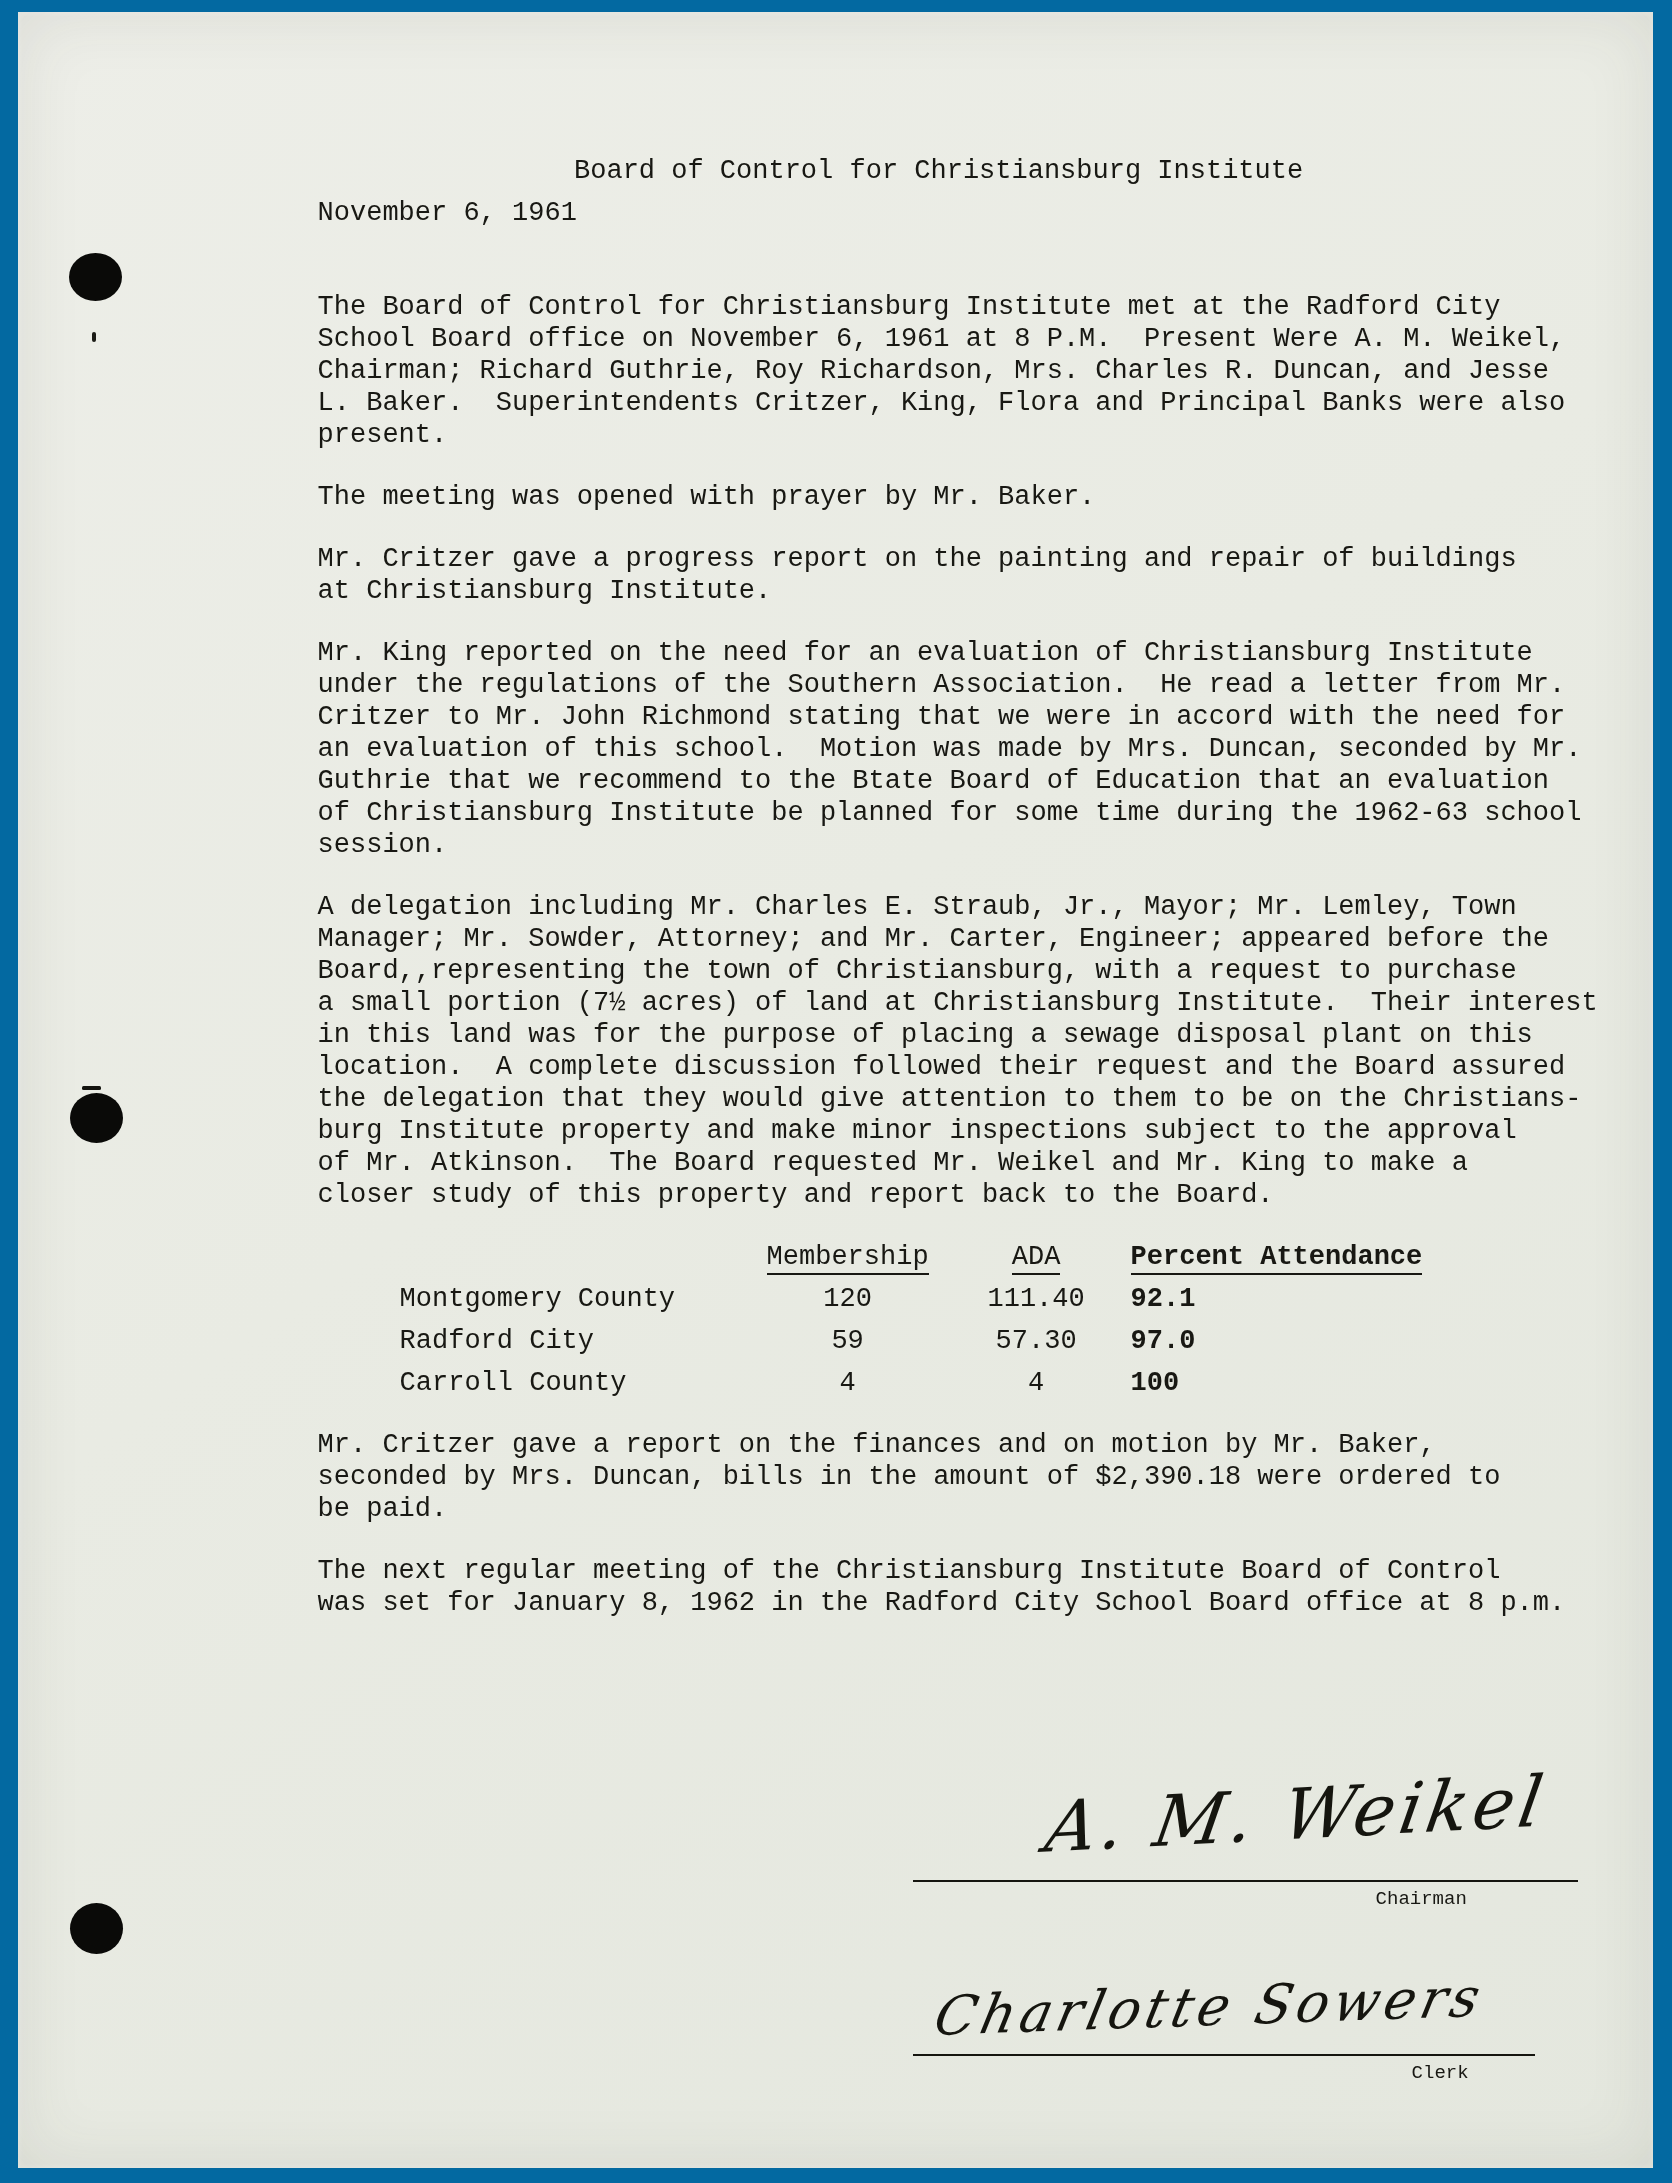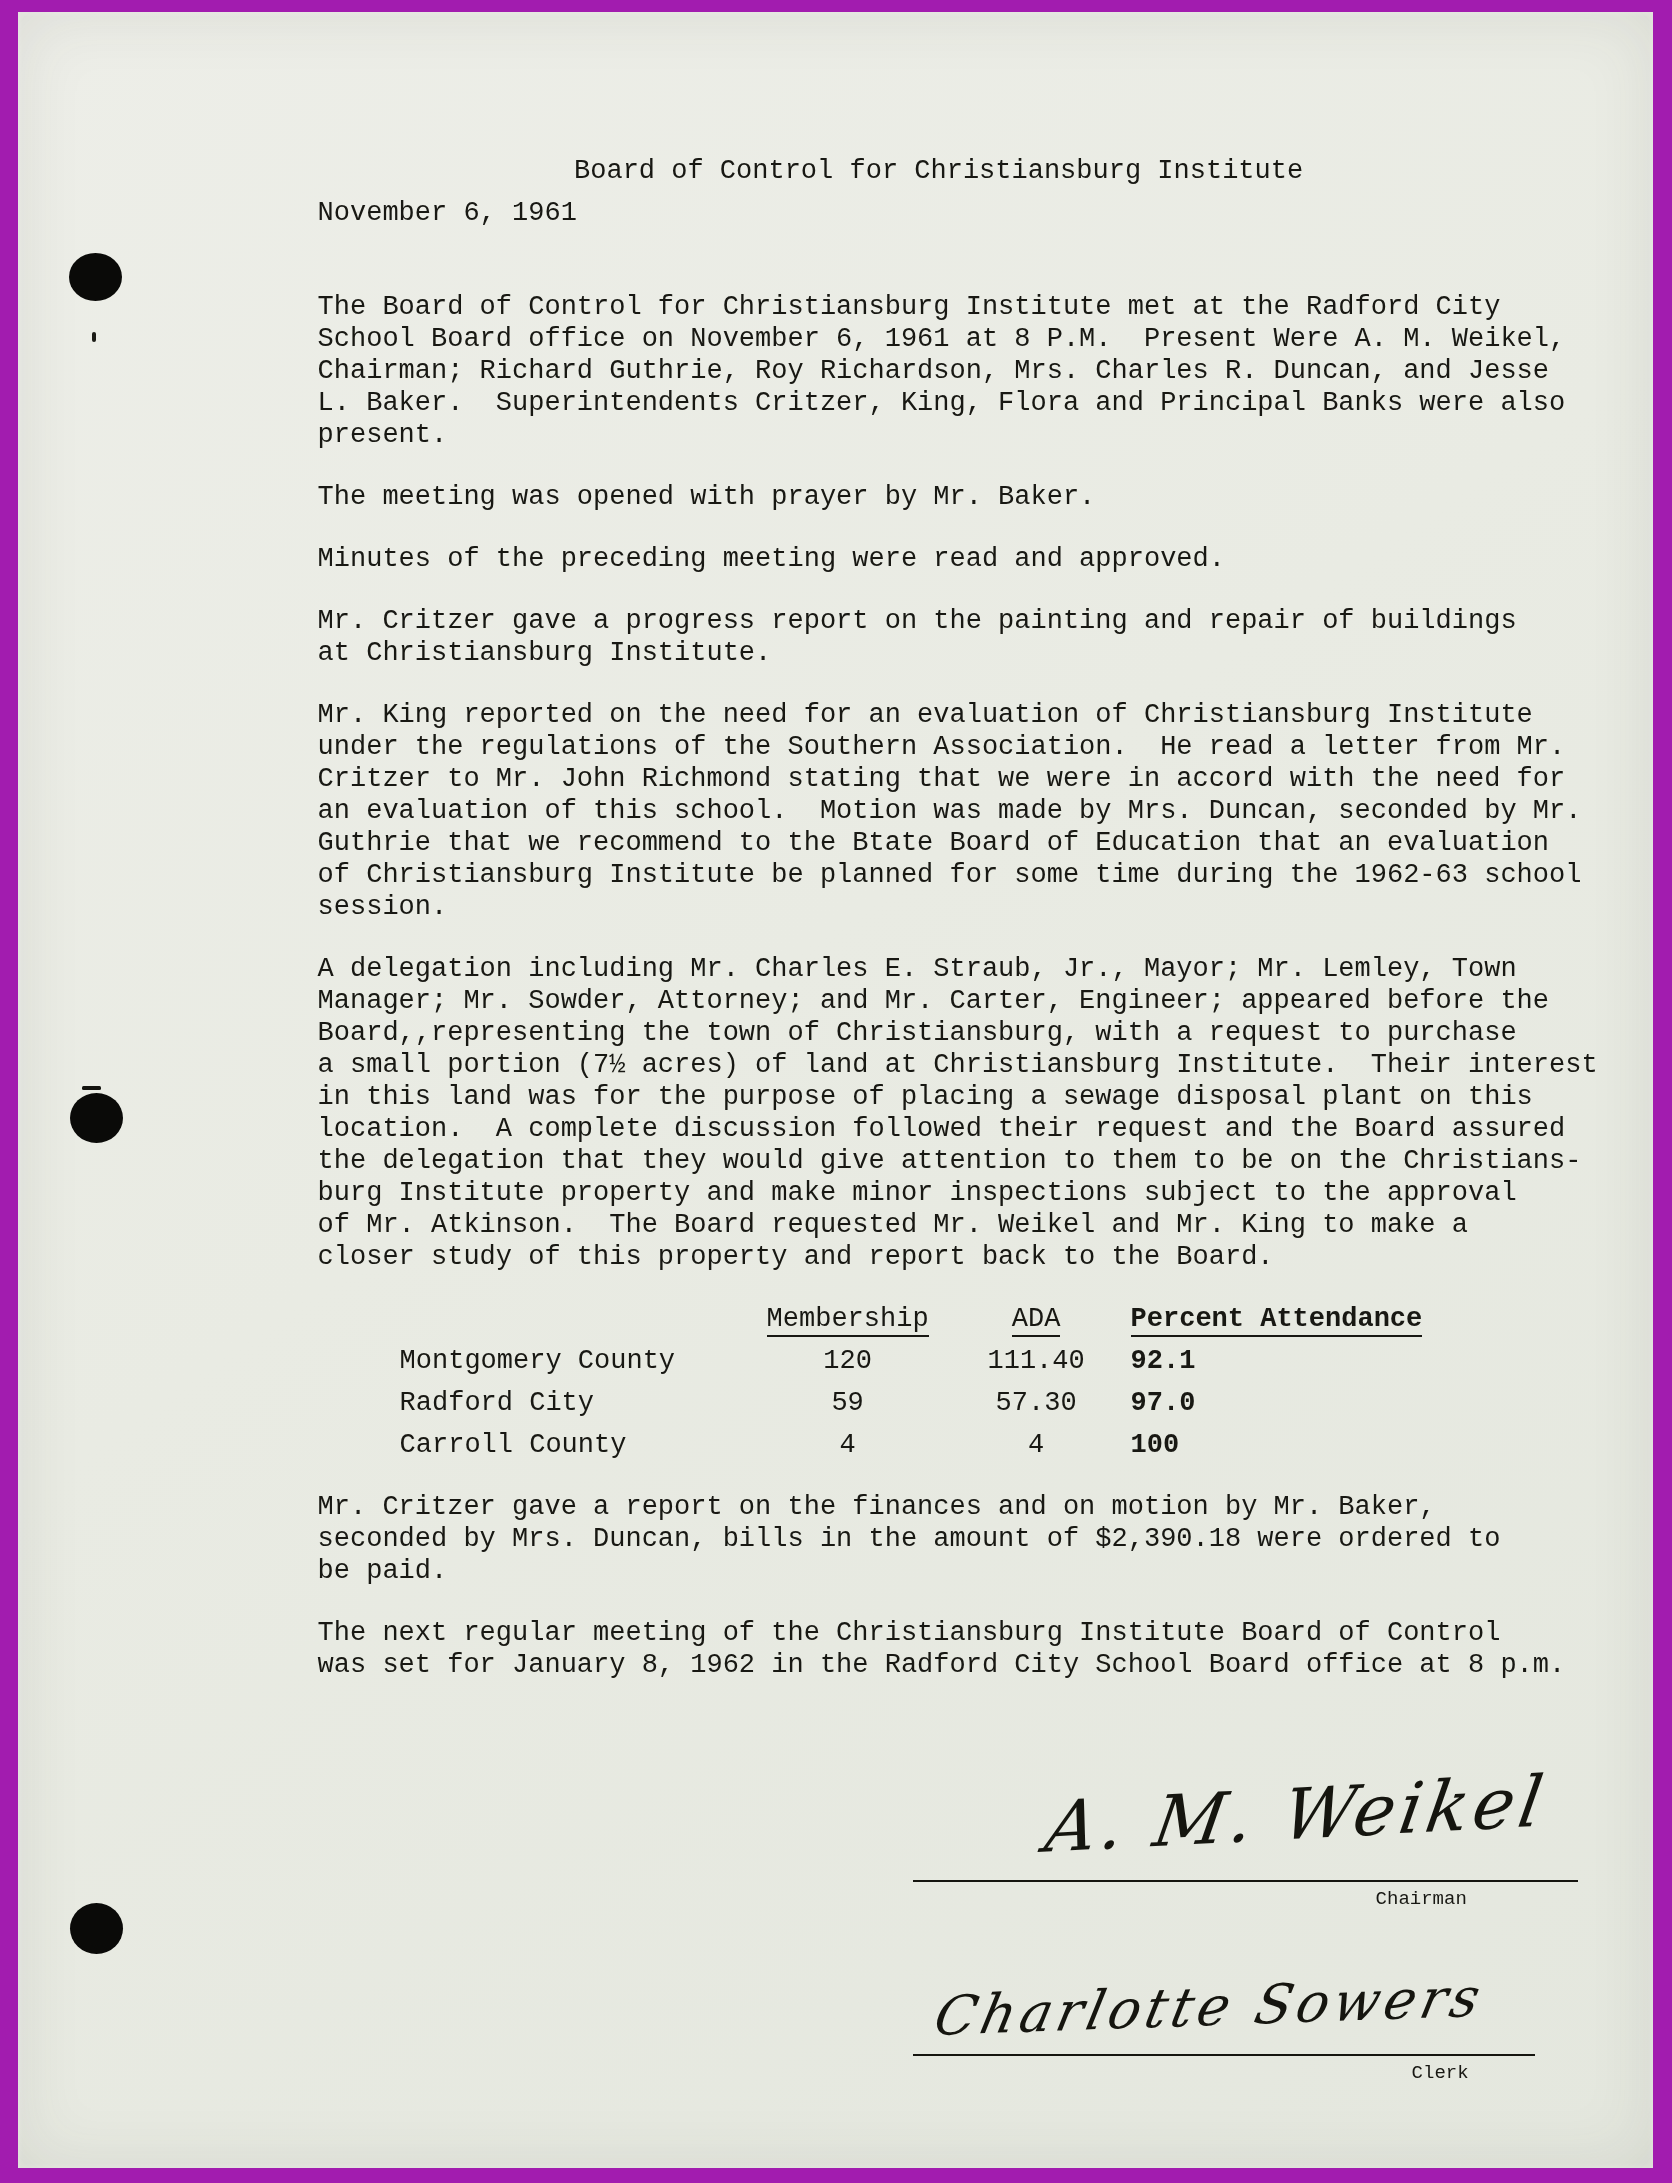--- a/index.html
+++ b/index.html
@@ -5,21 +5,21 @@
   html,body{margin:0;padding:0;}
   body{
     width:1672px;height:2183px;
     background:#060606;
     font-family:"Liberation Mono","DejaVu Sans Mono",monospace;
     position:relative;
     overflow:hidden;
   }
   .scan{
     position:absolute;left:0;top:0;width:1672px;height:2183px;
-    background:#a21caf;
+    background:#0369a1;
   }
   .paper{
     position:absolute;left:17.6px;top:11.7px;right:19px;bottom:14.7px;
     background:linear-gradient(145deg,#edeee8 0%,#e9ebe3 45%,#e4e7de 100%);
     box-shadow:inset 0 0 66px rgba(60,60,50,0.10), inset 0 0 5.9px rgba(255,255,255,0.5);
   }
   .hole{
     position:absolute;background:#0a0a08;border-radius:50%;z-index:4;
   }
   .hole-top{left:69px;top:253px;width:53px;height:48px;}
@@ -115,21 +115,20 @@
 
       <h1 class="title">Board of Control for Christiansburg Institute</h1>
       <div class="doc-date">November 6, 1961</div>
 
       <p class="para first-para">The Board of Control for Christiansburg Institute met at the Radford City
 School Board office on November 6, 1961 at 8 P.M.  Present Were A. M. Weikel,
 Chairman; Richard Guthrie, Roy Richardson, Mrs. Charles R. Duncan, and Jesse
 L. Baker.  Superintendents Critzer, King, Flora and Principal Banks were also
 present.</p>
       <p class="para">The meeting was opened with prayer by Mr. Baker.</p>
-      <p class="para">Minutes of the preceding meeting were read and approved.</p>
       <p class="para">Mr. Critzer gave a progress report on the painting and repair of buildings
 at Christiansburg Institute.</p>
       <p class="para">Mr. King reported on the need for an evaluation of Christiansburg Institute
 under the regulations of the Southern Association.  He read a letter from Mr.
 Critzer to Mr. John Richmond stating that we were in accord with the need for
 an evaluation of this school.  Motion was made by Mrs. Duncan, seconded by Mr.
 Guthrie that we recommend to the Btate Board of Education that an evaluation
 of Christiansburg Institute be planned for some time during the 1962-63 school
 session.</p>
       <p class="para">A delegation including Mr. Charles E. Straub, Jr., Mayor; Mr. Lemley, Town

